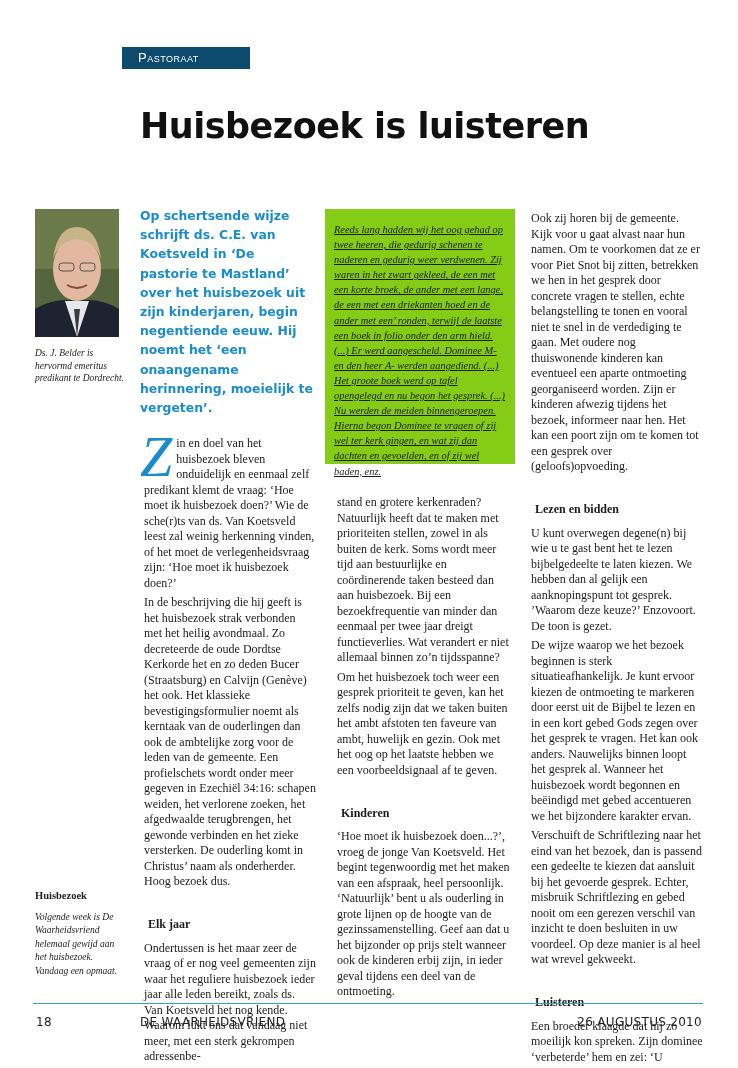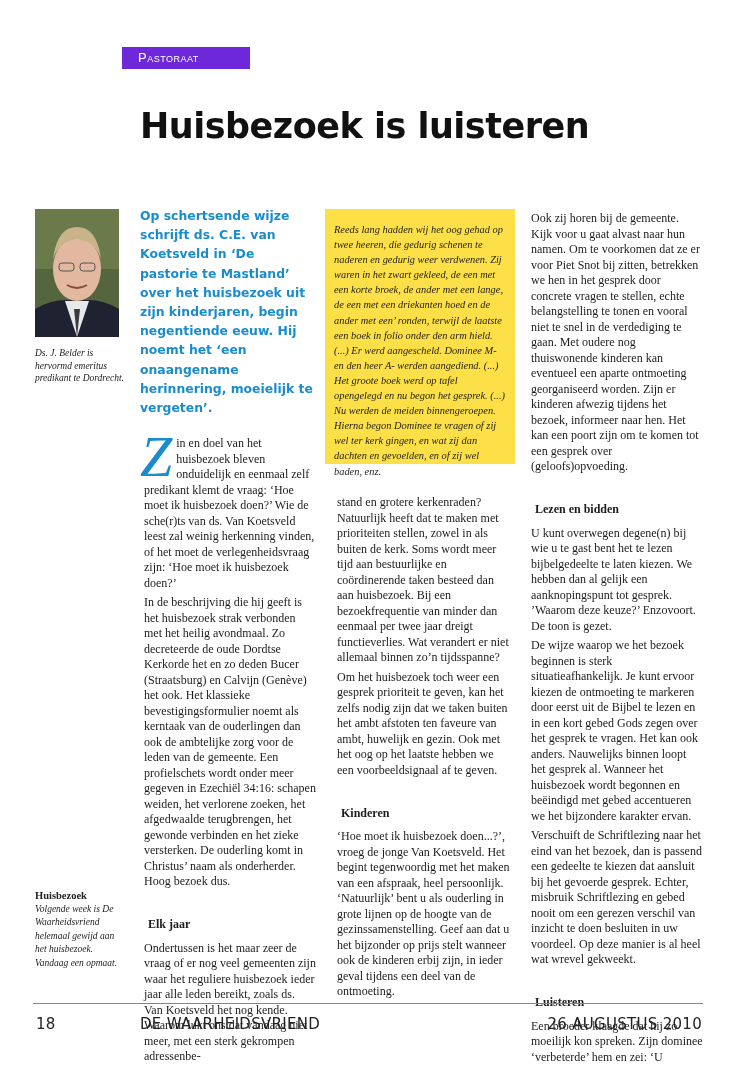--- a/index.html
+++ b/index.html
@@ -1,45 +1,45 @@
 <!DOCTYPE html>
 <html><head>
 <meta charset="utf-8">
 <style>
   html, body { margin:0; padding:0; background:#ffffff; }
   body { width:738px; height:1068px; position:relative; overflow:hidden; color:#1a1a1a; }
   .abs { position:absolute; }
-  .section-tag { left:122px; top:47px; width:128px; height:22px; background:#6d28d9; color:#fff;
+  .section-tag { left:122px; top:47px; width:128px; height:22px; background:#0c4a6e; color:#fff;
     font-family:"Liberation Sans", sans-serif; font-size:13px; letter-spacing:0.5px;
     font-variant:small-caps; line-height:22px; padding-left:16px; box-sizing:border-box; }
   .title { left:140px; top:106px; font-family:"DejaVu Sans", sans-serif; font-weight:bold;
     font-size:35px; letter-spacing:-0.5px; color:#111; white-space:nowrap; }
   .photo { left:35px; top:209px; width:84px; height:128px; overflow:hidden; background:#4b5a3b; }
   .caption { left:35px; top:347px; width:92px; font-family:"Liberation Serif", serif; font-style:italic;
     font-size:9.5px; line-height:12.5px; color:#222; }
   .intro { left:140px; top:206px; width:176px; font-family:"DejaVu Sans", sans-serif; font-weight:bold;
     font-size:12.4px; line-height:19.2px; color:#1a8ccc; }
-  .quote-box { left:325px; top:209px; width:190px; height:255px; background:#fde047; box-sizing:border-box;
+  .quote-box { left:325px; top:209px; width:190px; height:255px; background:#84cc16; box-sizing:border-box;
     padding:13px 7px 0 9px; font-family:"Liberation Serif", serif; font-style:italic; font-size:10.4px;
-    line-height:15.1px; color:#1c1c1c; }
+    line-height:15.1px; color:#1c1c1c;text-decoration:underline; }
   .col { font-family:"Liberation Serif", serif; font-size:12px; line-height:15.5px; color:#1c1c1c; }
   .col p { margin:4px; }
   .col h4 { margin:8px; font-size:12px; font-weight:bold; line-height:15.5px; }
   .col .gap { height:15.5px; }
   .col1 { left:140px; top:432px; width:180px; }
   .col2 { left:333px; top:491px; width:183px; }
   .col3 { left:527px; top:207px; width:180px; }
   .dropcap { float:left; font-family:"Liberation Serif", serif; font-style:italic; font-size:58px;
     line-height:46px; color:#1a8ccc; margin:2px 4px 0 0; height:46px; }
   .sidebar-note { left:35px; top:889px; width:92px; font-family:"Liberation Serif", serif; font-size:9.5px;
     line-height:13.5px; color:#222; }
   .sidebar-note .hd { font-weight:bold; font-style:normal; font-size:10.5px; }
-  .sidebar-note .bd { font-style:italic; }
+  .sidebar-note .bd { font-style:italic;margin-top:8px; }
   .rule { left:33px; top:1003px; width:670px; height:1px; background:#3aa0c8; }
-  .footer { top:1015px; font-family:"DejaVu Sans", sans-serif; font-size:15px; letter-spacing:0.3px; color:#222; }
+  .footer { top:1015px; font-family:"DejaVu Sans", sans-serif; font-size:12px; letter-spacing:0.3px; color:#222; }
 </style>
 </head>
 <body>
 
 <div class="abs section-tag">Pastoraat</div>
 <div class="abs title">Huisbezoek is luisteren</div>
 
 <div class="abs photo">
   <svg width="84" height="128" viewBox="0 0 84 128">
     <rect width="84" height="128" fill="#55663f"></rect>

